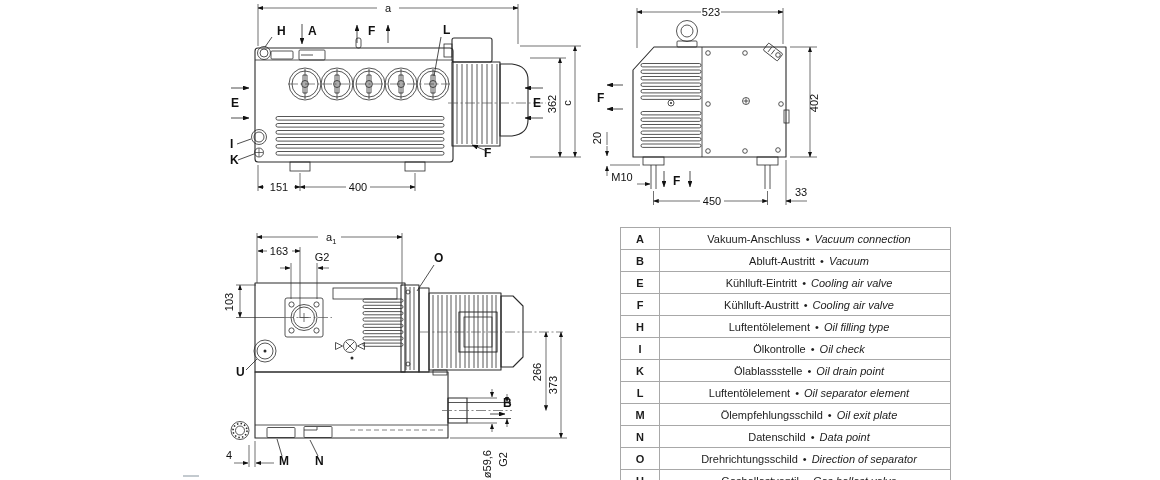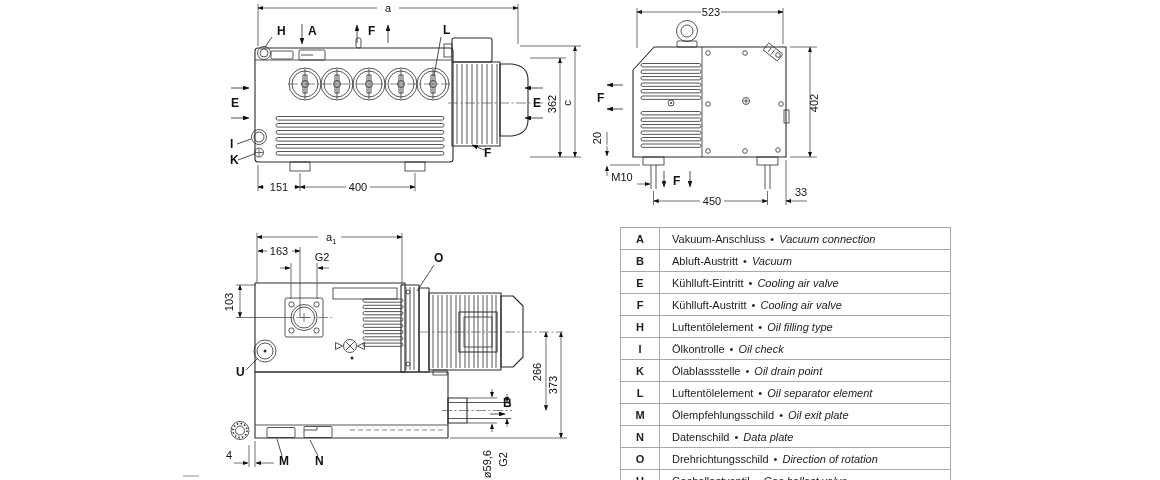--- a/index.html
+++ b/index.html
@@ -11,21 +11,21 @@
   .dim{font-size:11px;font-weight:400;}
   .o{stroke:#2b2b2b;stroke-width:1.1;fill:none;stroke-linejoin:round;stroke-linecap:round;}
   .t{stroke:#2b2b2b;stroke-width:.8;fill:none;}
   .d{stroke:#333;stroke-width:.7;fill:none;}
   .ld{stroke:#222;stroke-width:.8;fill:none;}
   .cl{stroke:#555;stroke-width:.7;fill:none;stroke-dasharray:10 2.5 2 2.5;}
   .hid{stroke:#666;stroke-width:.8;fill:none;stroke-dasharray:5 3;}
   .legend{position:absolute;left:620px;top:227px;width:331px;border-collapse:collapse;background:#fff;}
   .legend td{border:1px solid #a8a8a8;height:19px;font-size:11px;color:#1c1c1c;vertical-align:middle;}
   .legend td.key{width:36px;text-align:center;font-weight:700;}
-  .legend td.desc{padding:0 4px 0 12px;white-space:nowrap;}
+  .legend td.desc{padding:0 4px 0 12px;white-space:nowrap;text-align:center;}
   .legend .bullet{margin:0 5px;}
   .legend .en{font-style:italic;}
   .artifact{position:absolute;left:183px;top:475px;width:16px;height:2px;background:#c3cacf;}
 </style>
 </head>
 <body>
 
 <div class="page">
 
   <svg class="drw" style="left:225px;top:0" width="365" height="215" viewBox="225 0 365 215">
@@ -416,25 +416,25 @@
       <tr>
           <td class="key">L</td>
           <td class="desc"><span class="de">Luftentölelement</span><span class="bullet">•</span><span class="en">Oil separator element</span></td>
         </tr>
       <tr>
           <td class="key">M</td>
           <td class="desc"><span class="de">Ölempfehlungsschild</span><span class="bullet">•</span><span class="en">Oil exit plate</span></td>
         </tr>
       <tr>
           <td class="key">N</td>
-          <td class="desc"><span class="de">Datenschild</span><span class="bullet">•</span><span class="en">Data plate</span></td>
+          <td class="desc"><span class="de">Datenschild</span><span class="bullet">•</span><span class="en">Data point</span></td>
         </tr>
       <tr>
           <td class="key">O</td>
-          <td class="desc"><span class="de">Drehrichtungsschild</span><span class="bullet">•</span><span class="en">Direction of rotation</span></td>
+          <td class="desc"><span class="de">Drehrichtungsschild</span><span class="bullet">•</span><span class="en">Direction of separator</span></td>
         </tr>
       <tr>
           <td class="key">U</td>
           <td class="desc"><span class="de">Gasballastventil</span><span class="bullet">•</span><span class="en">Gas ballast valve</span></td>
         </tr>
     </tbody>
   </table>
 
   <div class="artifact"></div>
 </div>

